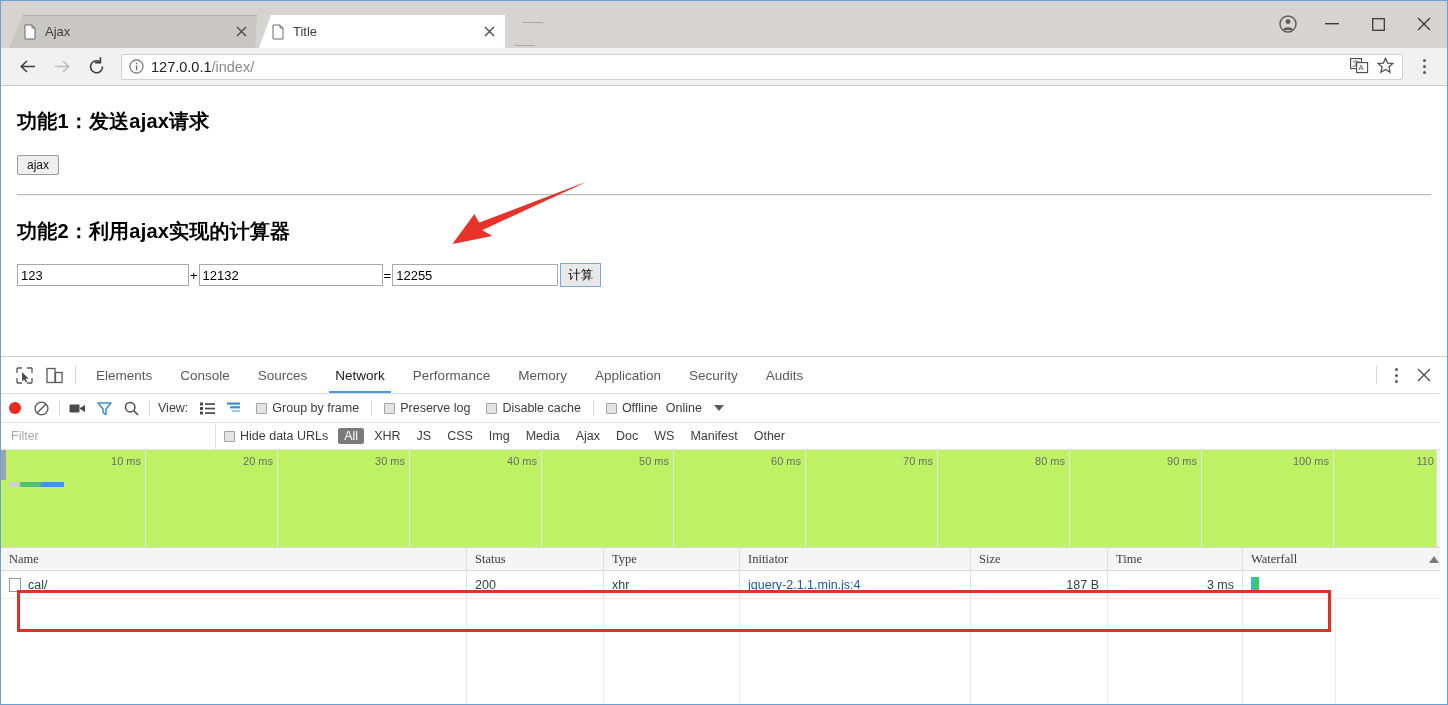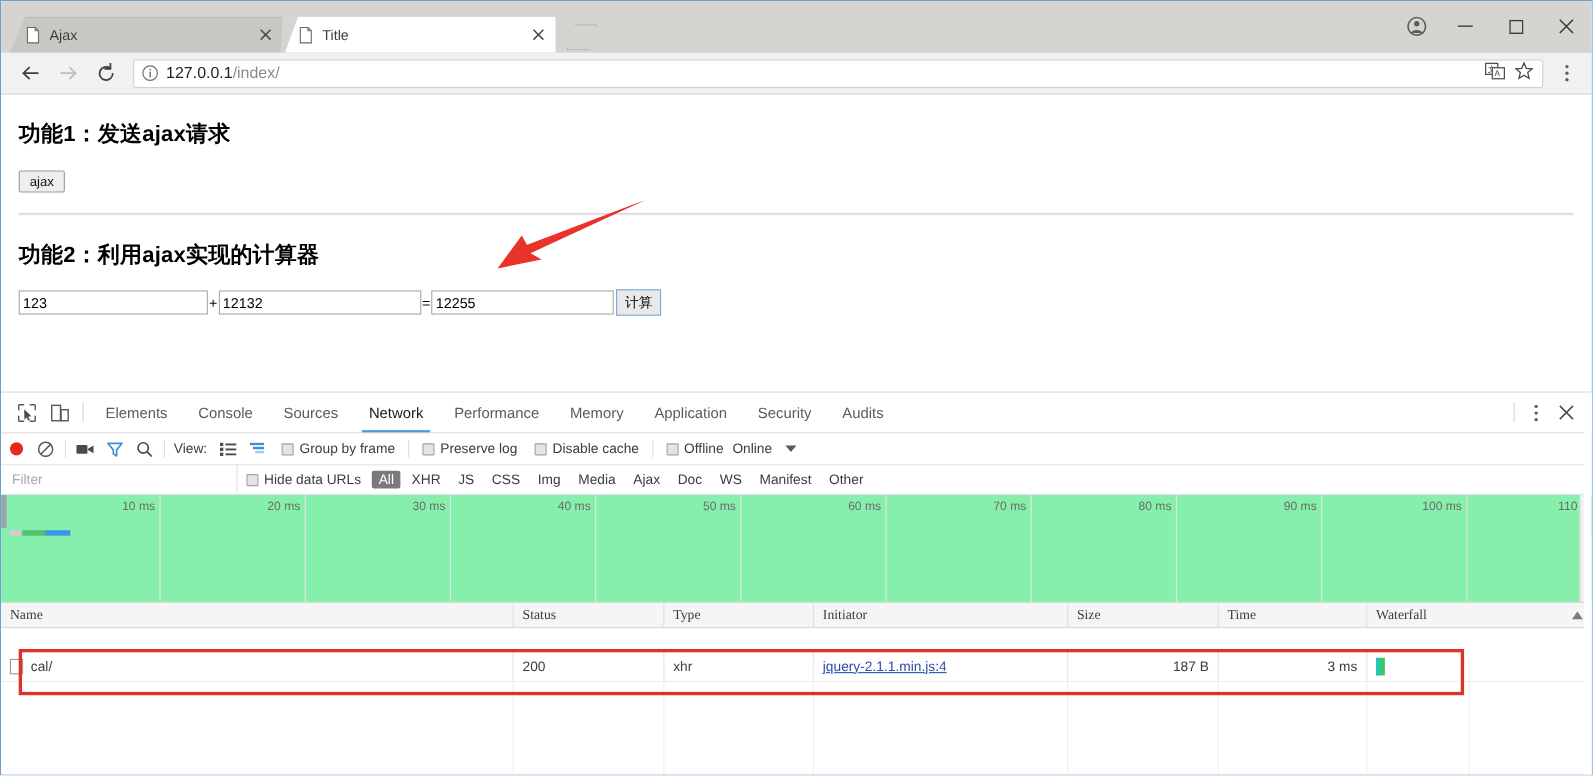--- a/index.html
+++ b/index.html
@@ -346,21 +346,21 @@
   .ftype.sel {
     background: #7a7a7a;
     color: #ffffff;
   }
 
   
   .overview {
     height: 98px;
     border-bottom: 1px solid #d8d8d8;
     position: relative;
-    background: #86efac;
+    background: #bef264;
     overflow: hidden;
   }
   .ov-tick {
     position: absolute;
     top: 0; bottom: 0;
     border-right: 1px solid #e6e6e6;
   }
   .ov-tick span {
     position: absolute;
     right: 4px; top: 5px;
@@ -410,21 +410,20 @@
     color: #3c3c3c;
     font-family: Liberation Serif, serif;
   }
   .nt-row {
     display: flex;
     height: 28px;
     align-items: center;
     font-size: 12.5px;
     color: #3c3c3c;
     border-bottom: 1px solid #eeeeee;
-    margin-top: 21px;
   }
   .nt-cell {
     padding: 0 8px;
     border-right: 1px solid #e0e0e0;
     height: 100%;
     display: flex;
     align-items: center;
     overflow: hidden;
     white-space: nowrap;
   }

